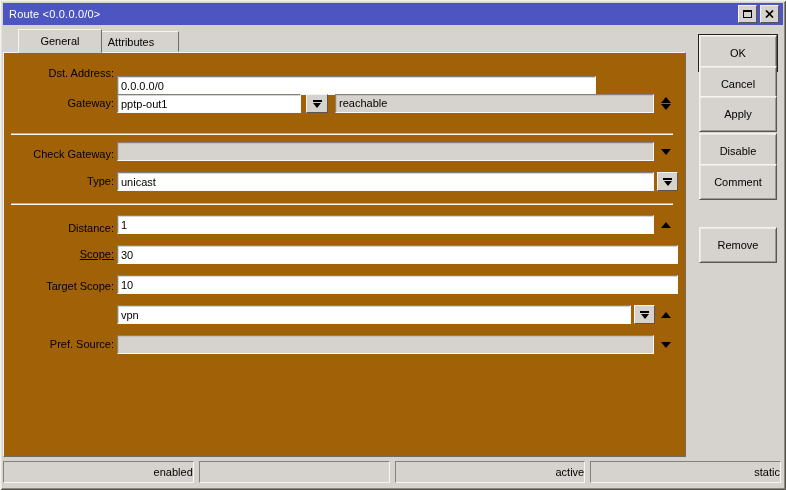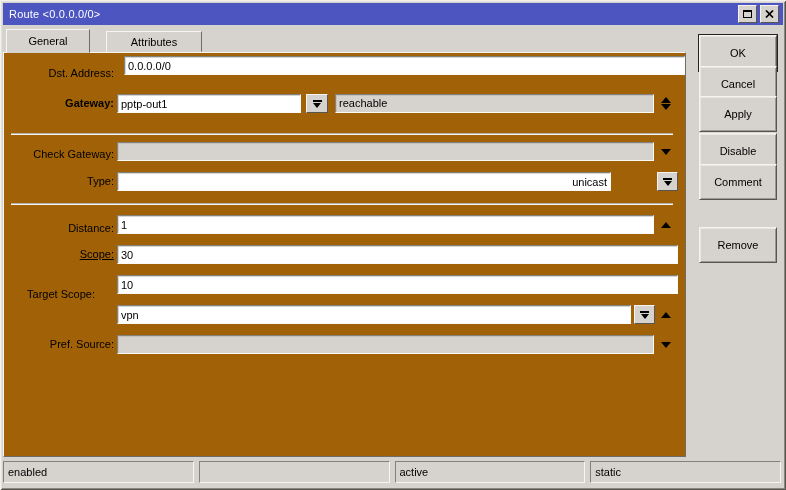--- a/index.html
+++ b/index.html
@@ -25,22 +25,22 @@
     border-color:#f4f3ef #58564f #58564f #f4f3ef;
     display:flex;align-items:center;justify-content:center;cursor:default;
   }
   .max-glyph{display:block;width:9px;height:8px;border:1px solid #000;border-top-width:2px;}
   
   .tab{
     position:absolute;background:#d6d3ce;
     border:1px solid;border-color:#f6f5f1 #6e6c64 transparent #f6f5f1;
     display:flex;align-items:center;justify-content:center;
   }
-  .tab-active{left:6px;top:29px;width:84px;height:24px;z-index:3;}
-  .tab-inactive{left:106px;top:31px;width:96px;height:21px;z-index:1;}
+  .tab-active{left:18px;top:29px;width:84px;height:24px;z-index:3;}
+  .tab-inactive{left:83px;top:31px;width:96px;height:21px;z-index:1;}
   
   .panel{
     position:absolute;left:3px;top:52px;width:683px;height:405px;
     background:#a16207;z-index:2;
     border:1px solid;border-color:#f6f5f1 #6e6c64 #6e6c64 #f6f5f1;
   }
   .label{position:absolute;left:4px;width:106px;height:19px;line-height:19px;text-align:right;}
   .field{
     position:absolute;height:19px;line-height:17px;
     background:#fff;border:1px solid;
@@ -71,21 +71,21 @@
     position:absolute;left:699px;width:78px;height:36px;
     background:#d6d3ce;border:1px solid;
     border-color:#f4f3ef #58564f #58564f #f4f3ef;
     box-shadow:inset 1px 1px 0 #e8e6e1, inset -1px -1px 0 #9b998f;
     font-family:inherit;font-size:11px;color:#000;padding:0;cursor:default;
   }
   .act-btn.default{outline:1px solid #23221f;}
   
   .statusbar{
     position:absolute;left:3px;top:461px;width:778px;height:22px;
-    display:flex;gap:5px;
+    display:flex;gap:5px;text-align:right;
   }
   .status-cell{
     flex:1 1 0;border:1px solid;
     border-color:#84817a #f6f5f1 #f6f5f1 #84817a;
     line-height:20px;padding-left:4px;overflow:hidden;white-space:nowrap;
   }
 </style>
 </head>
 <body>
 
@@ -109,23 +109,23 @@
   <div class="tab tab-active">
     <span>General</span>
   </div>
   <div class="tab tab-inactive">
     <span>Attributes</span>
   </div>
 
   <div class="panel">
 
     <div class="label" style="top:11px;">Dst. Address:</div>
-    <input class="field" style="left: 113px; top: 3px; width: 561px; margin-left: 7px;" value="0.0.0.0/0">
-
-    <div class="label" style="top:41px;font-weight:bold;">Gateway:</div>
+    <input class="field" style="left: 113px; top: 23px; width: 479px;" value="0.0.0.0/0">
+
+    <div class="label" style="top:41px;">Gateway:</div>
     <input class="field" style="left: 113px; top: 41px; width: 184px;" value="pptp-out1">
     <button class="dd-btn" style="left:302px;top:41px;width:22px;">
       <span class="dd-icon">
           <span class="bar"></span>
           <span class="tri-down"></span>
         </span>
     </button>
     <div class="field disabled" style="left:331px;top:41px;width:319px;">reachable</div>
     <button class="spinner" style="left:655px;top:41px;">
       <span class="tri-up"></span>
@@ -134,40 +134,40 @@
 
     <div class="sep" style="top:80px;"></div>
 
     <div class="label" style="top:92px;">Check Gateway:</div>
     <div class="field disabled" style="left:113px;top:89px;width:537px;"></div>
     <button class="flat-arrow" style="left:655px;top:89px;">
       <span class="tri-down"></span>
     </button>
 
     <div class="label" style="top:119px;">Type:</div>
-    <input class="field" style="left: 113px; top: 119px; width: 494px; text-align: right;" value="unicast">
+    <input class="field" style="left: 113px; top: 119px; width: 537px;" value="unicast">
     <button class="dd-btn" style="left:653px;top:119px;width:21px;">
       <span class="dd-icon">
           <span class="bar"></span>
           <span class="tri-down"></span>
         </span>
     </button>
 
     <div class="sep" style="top:150px;"></div>
 
     <div class="label" style="top:166px;">Distance:</div>
     <input class="field" style="left: 113px; top: 162px; width: 537px;" value="1">
     <button class="flat-arrow" style="left:655px;top:162px;">
       <span class="tri-up"></span>
     </button>
 
     <div class="label" style="top:192px;text-decoration:underline;">Scope:</div>
     <input class="field" style="left: 113px; top: 192px; width: 561px;" value="30">
 
-    <div class="label" style="top:232px;text-align:center;">Target Scope:</div>
+    <div class="label" style="top:224px;">Target Scope:</div>
     <input class="field" style="left: 113px; top: 222px; width: 561px;" value="10">
 
     <input class="field" style="left: 113px; top: 252px; width: 514px;" value="vpn">
     <button class="dd-btn" style="left:630px;top:252px;width:21px;">
       <span class="dd-icon">
           <span class="bar"></span>
           <span class="tri-down"></span>
         </span>
     </button>
     <button class="flat-arrow" style="left:655px;top:252px;">

